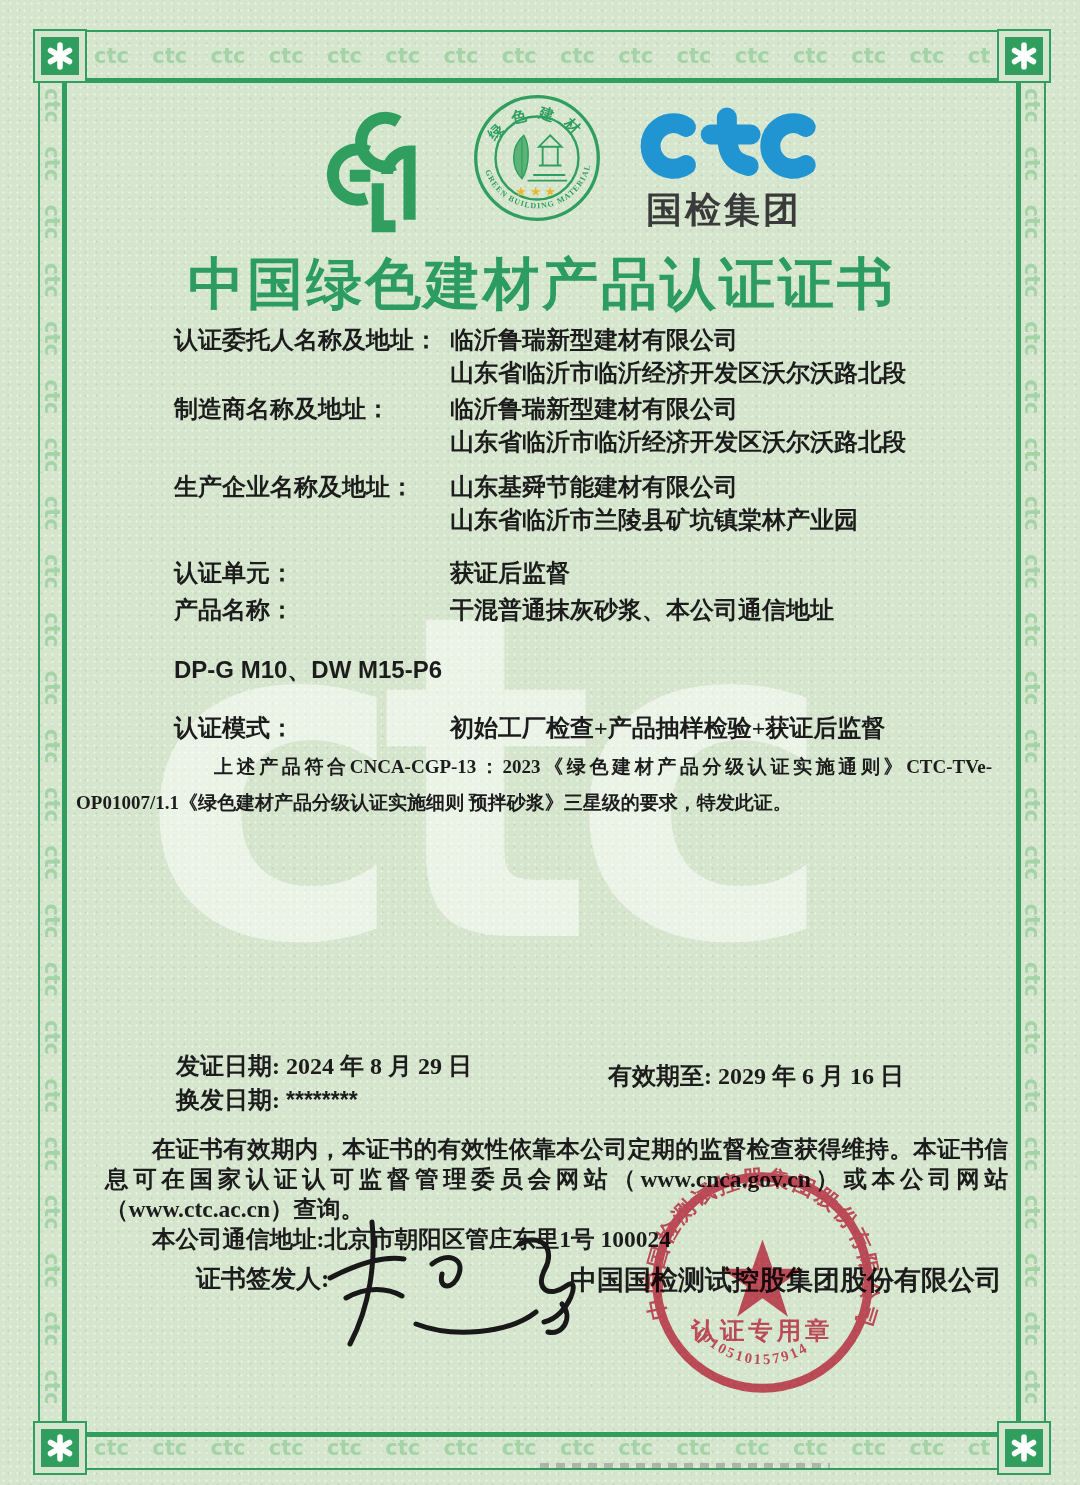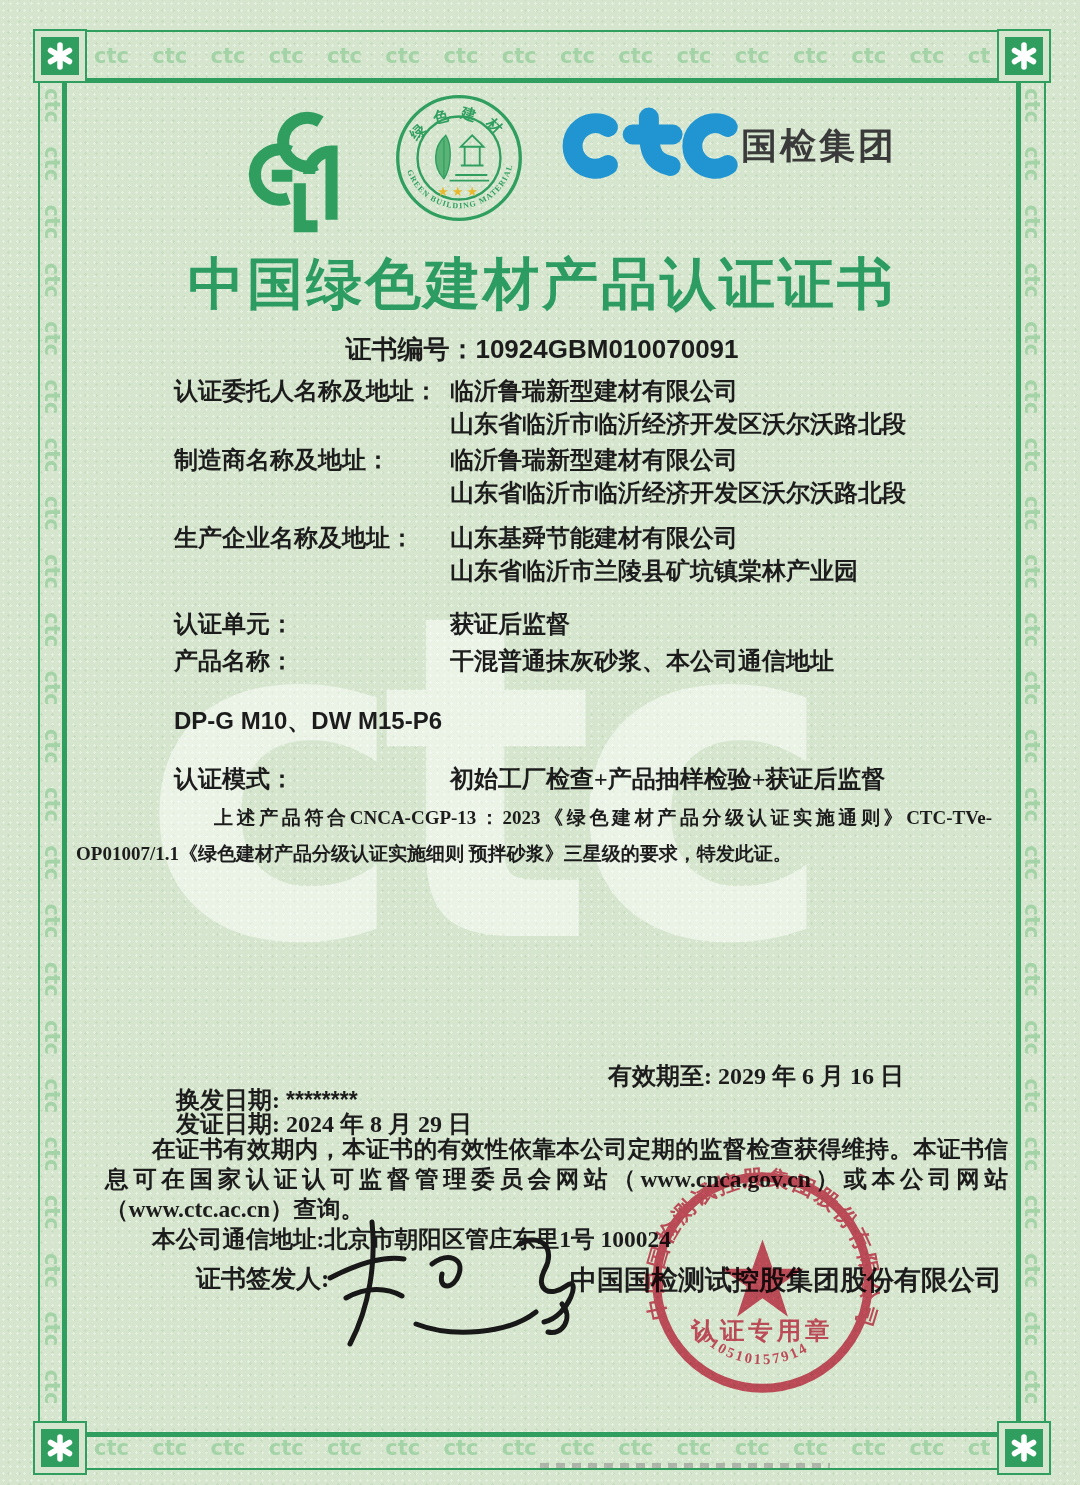--- a/index.html
+++ b/index.html
@@ -37,21 +37,21 @@
   .corner{
     position:absolute; z-index:3; width:54px; height:54px; box-sizing:border-box;
     border:2px solid #2f9e5f; background:#d6e6ce; display:flex; align-items:center; justify-content:center;
   }
   .corner-tl{left:33px; top:29px;} .corner-tr{right:29px; top:29px;}
   .corner-bl{left:33px; bottom:10px;} .corner-br{right:29px; bottom:10px;}
   .corner-fill{width:38px; height:38px; background:#2f9e5f; display:flex; align-items:center; justify-content:center;}
   
   .content{position:absolute; left:66px; right:62px; top:82px; bottom:52px; z-index:4; padding:0 38px;}
   .logos{display:flex; justify-content:center; align-items:flex-start; gap:26px; margin-top:10px; height:148px; transform:translateX(20px);}
-  .ctc-logo-block{display:flex; flex-direction:row; align-items:center; margin-top:14px;}
+  .ctc-logo-block{display:flex; flex-direction:column; align-items:center; margin-top:14px;}
   .ctc-caption{font-family:"Liberation Sans","DejaVu Sans",sans-serif; font-weight:800; font-size:36px; color:#3a3a3a; letter-spacing:3px; margin-top:2px;}
   .title{margin-top:14px; text-align:center; font-size:56px; font-weight:800; color:#2c9c63; letter-spacing:3px; line-height:1.1;}
   .certno{margin-top:16px; text-align:center; font-size:26px; font-weight:700;}
   .fields{margin-top:8px; margin-left:70px;}
   .field{display:grid; grid-template-columns:276px 1fr;}
   .field .lab{font-size:24px; font-weight:700; white-space:nowrap; line-height:33px;}
   .field .vals{line-height:33px;}
   .field .val{font-size:24px; font-weight:700; white-space:nowrap;}
   .sans{font-family:"Liberation Sans","DejaVu Sans",sans-serif; font-size:23px;}
   .f9 .lab,.f9 .vals{line-height:30px;}
@@ -174,23 +174,20 @@
             <path d="M86,30 L128,30"></path>
             <path d="M186,22 A24,24 0 1 0 186,62"></path>
           </g>
         </svg>
         <div class="ctc-caption">国检集团</div>
       </div>
     </div>
 
     <div class="title">中国绿色建材产品认证证书</div>
 
-    <div class="certno">
-      <span>证书编号：</span><span class="sans" style="font-size:26px;font-weight:700;">10924GBM010070091</span>
-    </div>
 
     <div class="fields">
       <div class="field" style="margin-top:0;">
         <div class="lab">认证委托人名称及地址：</div>
         <div class="vals">
             <div class="val">临沂鲁瑞新型建材有限公司</div>
             <div class="val">山东省临沂市临沂经济开发区沃尔沃路北段</div>
           </div>
       </div>
       <div class="field" style="margin-top:3px;">
@@ -228,21 +225,21 @@
         <div class="lab">认证模式：</div>
         <div class="vals">
             <div class="val">初始工厂检查+产品抽样检验+获证后监督</div>
           </div>
       </div>
     </div>
 
     <div class="conformity" style="margin-top:4px;">上述产品符合CNCA-CGP-13：2023《绿色建材产品分级认证实施通则》CTC-TVe-OP01007/1.1《绿色建材产品分级认证实施细则 预拌砂浆》三星级的要求，特发此证。</div>
   </div>
 
-  <div class="abs datefield" style="left:176px; top:1108px;">
+  <div class="abs datefield" style="left:176px; top:1050px;">
     <span>发证日期:</span> <span>2024 年 8 月 29 日</span>
   </div>
   <div class="abs datefield" style="left:176px; top:1084px;">
     <span>换发日期:</span> <span class="sans" style="font-weight:800;">********</span>
   </div>
   <div class="abs datefield" style="left:608px; top:1060px;">
     <span>有效期至:</span> <span>2029 年 6 月 16 日</span>
   </div>
 
   <div class="abs footer">

